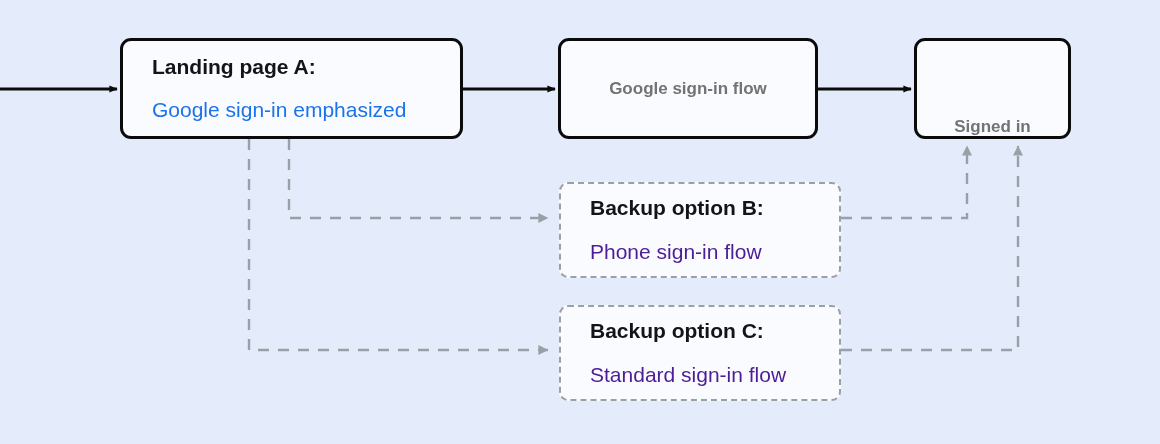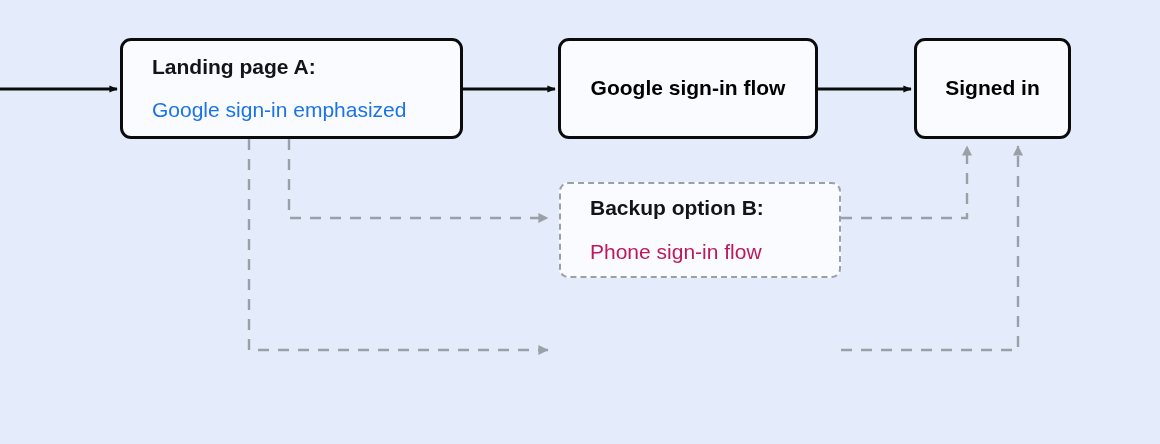--- a/index.html
+++ b/index.html
@@ -52,26 +52,26 @@
     color: #111418;
   }
   .node-line.sub-accent {
     font-size: 21px;
     font-weight: normal;
     color: #1a73e8;
   }
   .node-line.sub-muted {
     font-size: 21px;
     font-weight: normal;
-    color: #be185d;
+    color: #4c1d95;
   }
   .node-line.single {
-    font-size: 21px;
+    font-size: 17px;
     font-weight: bold;
-    color: #000000;
+    color: #737373;
   }
   .pad-left {
     padding-left: 29px;
   }
   .centered {
     align-items: center;
   }
   .stack > .node-line + .node-line {
     margin-top: 21px;
   }
@@ -108,23 +108,27 @@
 
   <div class="node solid stack pad-left" style="left:120px; top:38px; width:343px; height:101px;">
     <div class="node-line title">Landing page A:</div>
     <div class="node-line sub-accent">Google sign-in emphasized</div>
   </div>
 
   <div class="node solid centered" style="left:558px; top:38px; width:260px; height:101px;">
     <div class="node-line single">Google sign-in flow</div>
   </div>
 
-  <div class="node solid centered" style="left:914px; top:38px; width:157px; height:101px;">
+  <div class="node solid centered" style="left:914px; top:38px; width:157px; height:101px;justify-content:flex-end;">
     <div class="node-line single">Signed in</div>
   </div>
 
   <div class="node dashed stack pad-left" style="left:559px; top:182px; width:282px; height:96px;">
     <div class="node-line title">Backup option B:</div>
     <div class="node-line sub-muted">Phone sign-in flow</div>
   </div>
 
+  <div class="node dashed stack pad-left" style="left:559px; top:305px; width:282px; height:96px;">
+    <div class="node-line title">Backup option C:</div>
+    <div class="node-line sub-muted">Standard sign-in flow</div>
+  </div>
 
 </div>
 
 </body></html>

